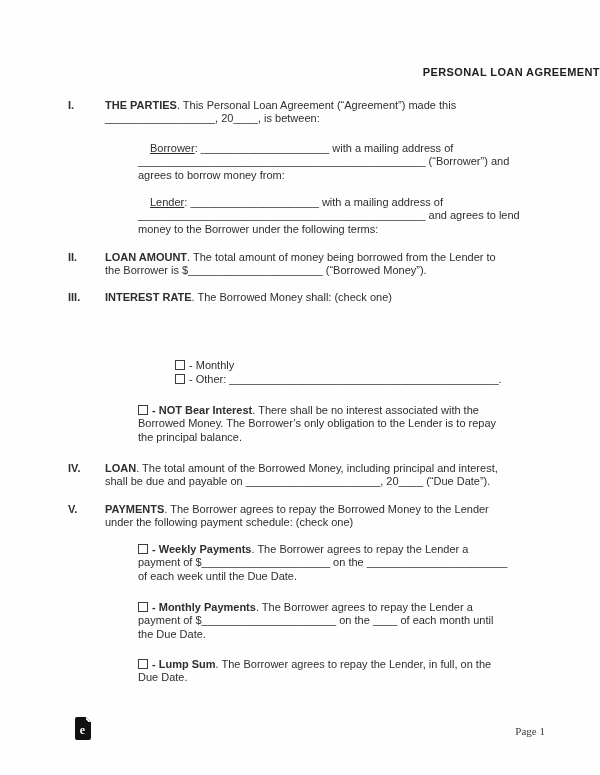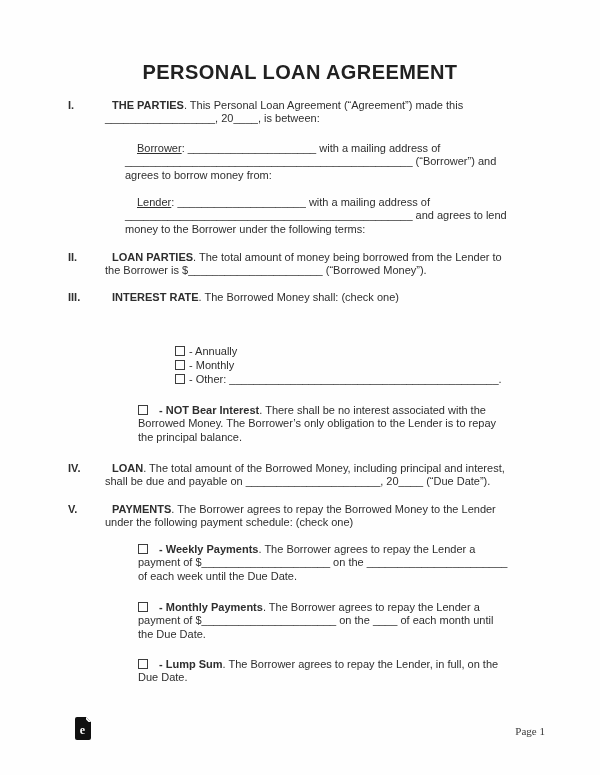--- a/index.html
+++ b/index.html
@@ -16,22 +16,22 @@
     font-size: 11px;
     line-height: 13.4px;
     color: #2e2e2e;
     overflow: hidden;
   }
   .title {
     position: absolute;
     top: 66px;
     left: 0;
     width: 100%;
-    text-align: center;
-    font-size: 20px;
+    text-align: right;
+    font-size: 11px;
     font-weight: bold;
     letter-spacing: 0.4px;
     color: #212121;
   }
   .sec {
     position: absolute;
     left: 68px;
     width: 472px;
     display: flex;
   }
@@ -39,21 +39,21 @@
     width: 37px;
     flex: 0 0 37px;
     font-weight: bold;
   }
   .sec .btxt {
     flex: 1;
     white-space: pre-wrap;
   }
   .para {
     position: absolute;
-    left: 125px;
+    left: 138px;
     width: 420px;
     white-space: pre-wrap;
     text-indent: 12px;
   }
   .check {
     position: absolute;
     left: 138px;
     width: 408px;
     white-space: pre-wrap;
   }
@@ -65,21 +65,21 @@
     display: inline-block;
     width: 8px;
     height: 8px;
     border: 1px solid #3c3c3c;
     margin-right: 4px;
     position: relative;
     top: 0.5px;
     background: #fefefe;
     cursor: pointer;
   }
-  .b { font-weight: bold; margin-left: 7px; }
+  .b { font-weight: bold; }
   .ul { text-decoration: underline; }
   .footer-logo {
     position: absolute;
     top: 717px;
     left: 75px;
     width: 16px;
     height: 23px;
   }
   .page-num {
     position: absolute;
@@ -106,31 +106,30 @@
   <div class="para" style="top:142px"><span class="ul">Borrower</span><span>: _____________________ with a mailing address of
 _______________________________________________ (“Borrower”) and
 agrees to borrow money from:</span></div>
 
   <div class="para" style="top:196px"><span class="ul">Lender</span><span>: _____________________ with a mailing address of
 _______________________________________________ and agrees to lend
 money to the Borrower under the following terms:</span></div>
 
   <div class="sec" style="top:251px">
     <div class="num">II.</div>
-    <div class="btxt"><span class="b">LOAN PARTIES</span><span>. The total amount of money being borrowed from the Lender to
+    <div class="btxt"><span class="b">LOAN AMOUNT</span><span>. The total amount of money being borrowed from the Lender to
 the Borrower is $______________________ (“Borrowed Money”).</span></div>
   </div>
 
   <div class="sec" style="top:291px">
     <div class="num">III.</div>
     <div class="btxt"><span class="b">INTEREST RATE</span><span>. The Borrowed Money shall: (check one)</span></div>
   </div>
 
 
-  <div class="check sub" style="top:345px"><span class="cb"></span><span>- Annually</span></div>
   <div class="check sub" style="top:373px"><span class="cb"></span><span>- Other: ____________________________________________.</span></div>
   <div class="check sub" style="top:359px"><span class="cb"></span><span>- Monthly</span></div>
 
   <div class="check" style="top:404px"><span class="cb"></span><span class="b">- NOT Bear Interest</span><span>. There shall be no interest associated with the
 Borrowed Money. The Borrower’s only obligation to the Lender is to repay
 the principal balance.</span></div>
 
   <div class="sec" style="top:462px">
     <div class="num">IV.</div>
     <div class="btxt"><span class="b">LOAN</span><span>. The total amount of the Borrowed Money, including principal and interest,

